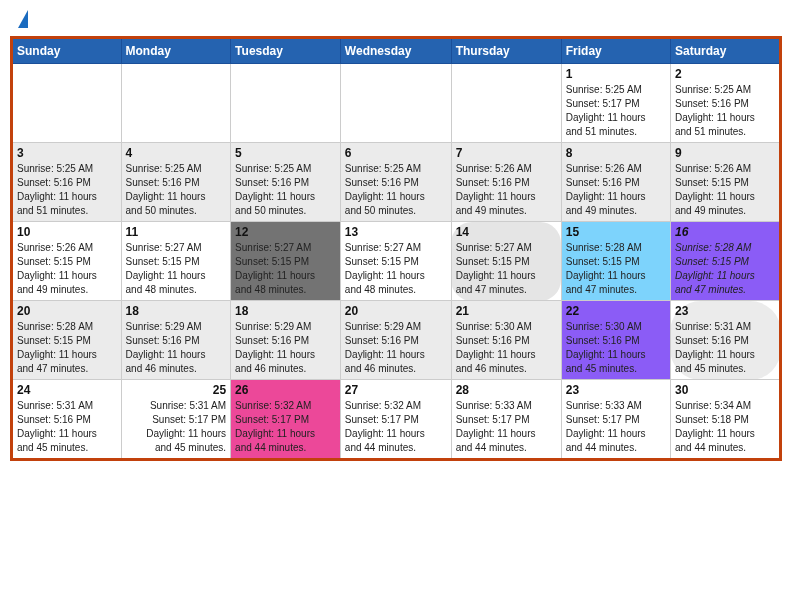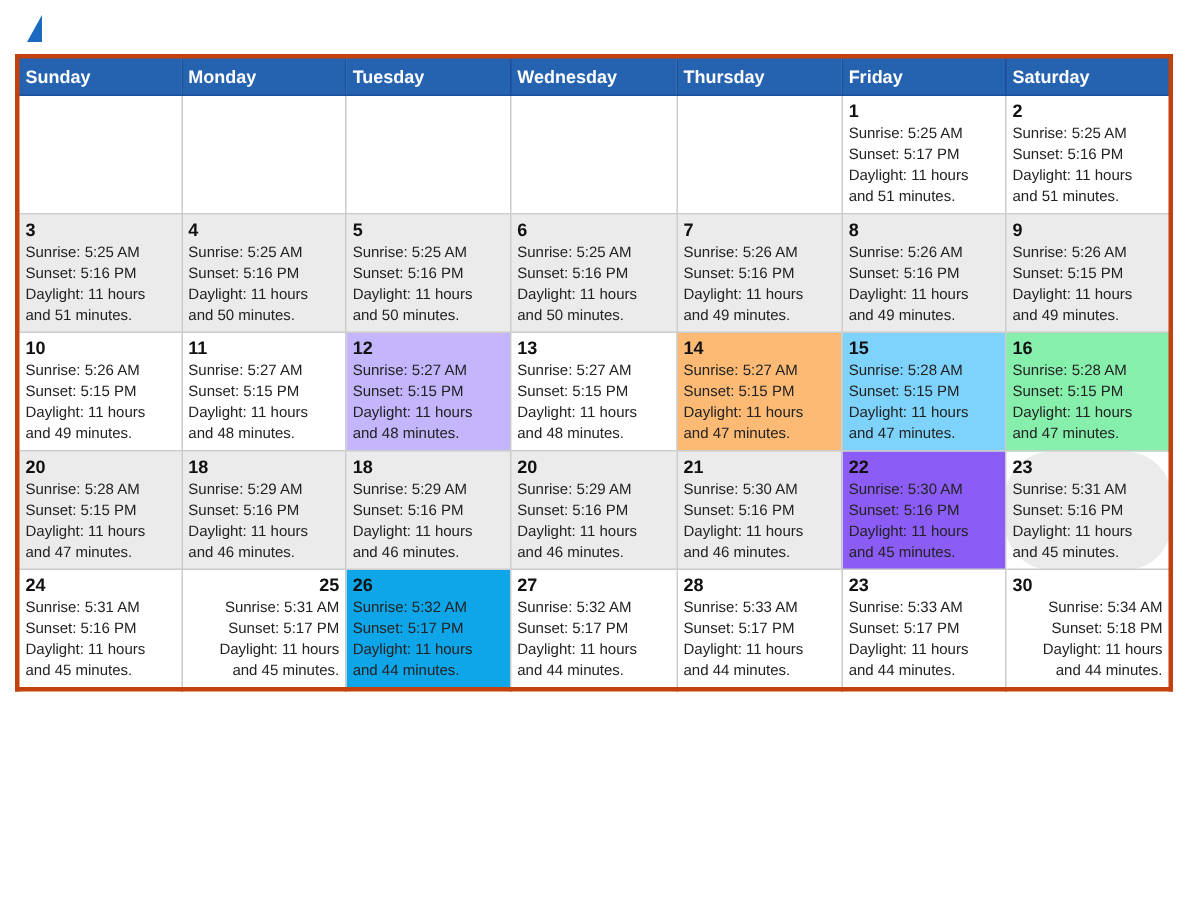--- a/index.html
+++ b/index.html
@@ -213,49 +213,49 @@
 Daylight: 11 hours
 and 49 minutes.</div>
         </td>
         <td style="background: rgb(255, 255, 255);">
           <div class="day-num">11</div>
           <div class="day-info" style="white-space: pre-line;">Sunrise: 5:27 AM
 Sunset: 5:15 PM
 Daylight: 11 hours
 and 48 minutes.</div>
         </td>
-        <td style="background: #c4b5fd;">
+        <td style="background: #737373;">
           <div class="day-num">12</div>
           <div class="day-info" style="white-space: pre-line;">Sunrise: 5:27 AM
 Sunset: 5:15 PM
 Daylight: 11 hours
 and 48 minutes.</div>
         </td>
         <td style="background: rgb(255, 255, 255);">
           <div class="day-num">13</div>
           <div class="day-info" style="white-space: pre-line;">Sunrise: 5:27 AM
 Sunset: 5:15 PM
 Daylight: 11 hours
 and 48 minutes.</div>
         </td>
-        <td style="background: #fdba74;">
+        <td style="background: #e5e5e5; border-radius: 21px;">
           <div class="day-num">14</div>
           <div class="day-info" style="white-space: pre-line;">Sunrise: 5:27 AM
 Sunset: 5:15 PM
 Daylight: 11 hours
 and 47 minutes.</div>
         </td>
         <td style="background: #7dd3fc;">
           <div class="day-num">15</div>
           <div class="day-info" style="white-space: pre-line;">Sunrise: 5:28 AM
 Sunset: 5:15 PM
 Daylight: 11 hours
 and 47 minutes.</div>
         </td>
-        <td style="background: #86efac;">
+        <td style="background: #8b5cf6; font-style: italic;">
           <div class="day-num">16</div>
           <div class="day-info" style="white-space: pre-line;">Sunrise: 5:28 AM
 Sunset: 5:15 PM
 Daylight: 11 hours
 and 47 minutes.</div>
         </td>
       </tr>
       <tr>
         <td style="background: rgb(235, 235, 235);">
           <div class="day-num">20</div>
@@ -315,21 +315,21 @@
 Daylight: 11 hours
 and 45 minutes.</div>
         </td>
         <td style="background: rgb(255, 255, 255); text-align: right;">
           <div class="day-num">25</div>
           <div class="day-info" style="white-space: pre-line;">Sunrise: 5:31 AM
 Sunset: 5:17 PM
 Daylight: 11 hours
 and 45 minutes.</div>
         </td>
-        <td style="background: #0ea5e9;">
+        <td style="background: #ec4899;">
           <div class="day-num">26</div>
           <div class="day-info" style="white-space: pre-line;">Sunrise: 5:32 AM
 Sunset: 5:17 PM
 Daylight: 11 hours
 and 44 minutes.</div>
         </td>
         <td style="background: rgb(255, 255, 255);">
           <div class="day-num">27</div>
           <div class="day-info" style="white-space: pre-line;">Sunrise: 5:32 AM
 Sunset: 5:17 PM
@@ -345,20 +345,20 @@
         </td>
         <td style="background: rgb(255, 255, 255);">
           <div class="day-num">23</div>
           <div class="day-info" style="white-space: pre-line;">Sunrise: 5:33 AM
 Sunset: 5:17 PM
 Daylight: 11 hours
 and 44 minutes.</div>
         </td>
         <td style="background: rgb(255, 255, 255);">
           <div class="day-num">30</div>
-          <div class="day-info" style="white-space: pre-line; text-align: right;">Sunrise: 5:34 AM
+          <div class="day-info" style="white-space: pre-line;">Sunrise: 5:34 AM
 Sunset: 5:18 PM
 Daylight: 11 hours
 and 44 minutes.</div>
         </td>
       </tr>
     </tbody>
 </table>
 
 </body></html>

